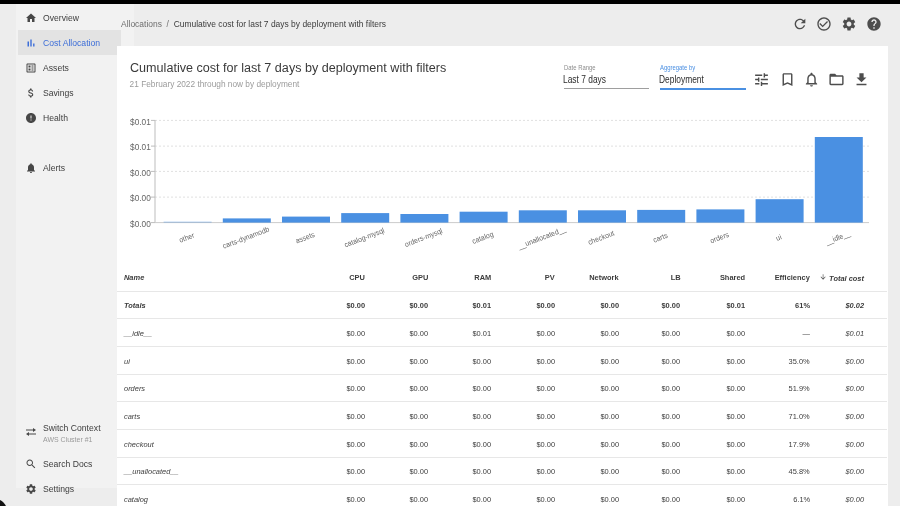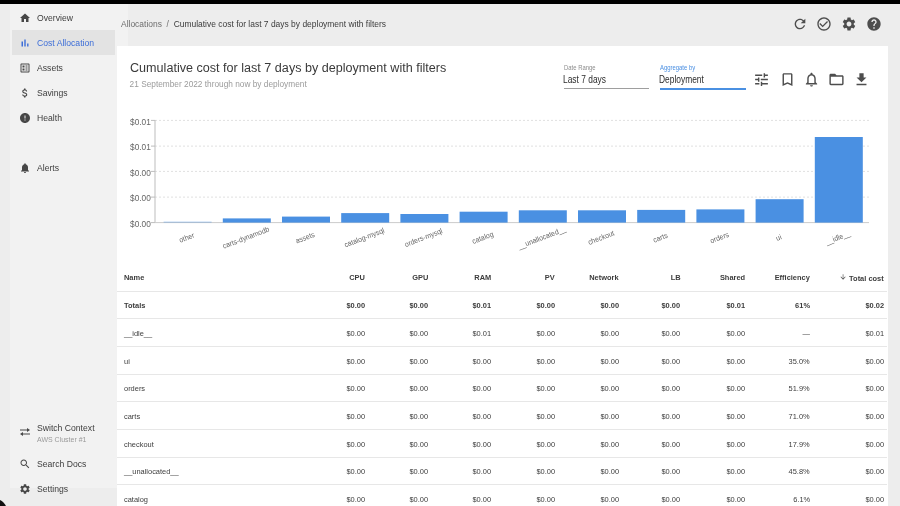--- a/index.html
+++ b/index.html
@@ -1,20 +1,20 @@
 <!DOCTYPE html>
 <html><head>
 <meta charset="utf-8">
 <style>
 * { margin:0; padding:0; box-sizing:border-box; }
 html,body { width:900px; height:506px; overflow:hidden; }
 body { font-family:"Liberation Sans", sans-serif; background:#ededed; position:relative; }
 .abs { position:absolute; }
 #topbar { left:0; top:0; width:900px; height:4px; background:#000; }
-#sidebar { left:10px; top:4px; width:118px; height:484px; background:#f2f2f2; }
+#sidebar { left:16px; top:4px; width:118px; height:484px; background:#f2f2f2; }
 .mitem { position:absolute; left:2px; width:103px; height:25px; }
 .mitem .ic { position:absolute; left:7px; top:50%; transform:translateY(-50%); width:12px; height:12px; }
 .mitem .lb { position:absolute; left:25px; top:calc(50% - 1px); transform:translateY(-50%) scaleX(0.92); transform-origin:0 50%; font-size:9.4px; color:#3d3d3d; white-space:nowrap; }
 .mitem.sel { background:#e3e3e3; }
 .mitem.sel .lb { color:#3d6ed8; }
 svg { display:block; }
 #crumb { left:120.8px; top:18px; font-size:9.5px; color:#6e6e6e; white-space:nowrap; transform:scaleX(0.89); transform-origin:0 50%; }
 #crumb b { color:#3b3b3b; font-weight:400; font-size:9.5px; }
 .topic { position:absolute; top:16px; width:16px; height:16px; }
 #card { left:117px; top:46px; width:771px; height:470px; background:#fff; }
@@ -22,23 +22,23 @@
 #cardsub { left:12.6px; top:33px; font-size:8.3px; color:#9b9b9b; white-space:nowrap; }
 .ctrl-label { position:absolute; font-size:6.8px; color:#8d8d8d; white-space:nowrap; transform:scaleX(0.87); transform-origin:0 50%; }
 .ctrl-value { position:absolute; font-size:10.5px; color:#2b2b2b; white-space:nowrap; transform:scaleX(0.8); transform-origin:0 50%; }
 th span, td span { position:relative; top:1px; }
 .actic { position:absolute; top:25px; width:17px; height:17px; }
 table { position:absolute; left:0; top:216px; width:770px; border-collapse:collapse; table-layout:fixed; font-size:8px; color:#3c3c3c; }
 th,td { border-bottom:1px solid #e7e7e7; text-align:right; padding:0; font-weight:400; white-space:nowrap; }
 th { height:29px; font-weight:700; color:#3c3c3c; }
 td { height:27.7px; }
 th span, td span { display:inline-block; transform:scaleX(0.93); transform-origin:100% 50%; }
-th:first-child, td:first-child { text-align:left; padding-left:6.5px; }
+th:first-child, td:first-child { text-align:left; padding-left:6.5px;font-style:italic; }
 th:first-child span, td:first-child span { transform-origin:0 50%; }
-th:last-child, td:last-child { padding-right:3px; }
+th:last-child, td:last-child { padding-right:23px;font-style:italic; }
 tr.totals td { font-weight:700; }
 </style>
 </head>
 <body>
 <div id="topbar" class="abs"></div>
 <div class="abs" style="left:-17px; top:499px; width:24px; height:24px; border-radius:50%; background:#111; z-index:5;"></div>
 <div id="sidebar" class="abs">
   <div class="mitem" style="top:1px;">
     <svg class="ic" viewBox="0 0 24 24" fill="#474747">
         <path d="M10 20v-6h4v6h5v-8h3L12 3 2 12h3v8z"></path>
@@ -109,21 +109,21 @@
   </svg>
 <svg class="topic" style="left:841px;" viewBox="0 0 24 24" fill="#4d4d4d">
     <path d="M19.14 12.94c.04-.3.06-.61.06-.94 0-.32-.02-.64-.07-.94l2.03-1.58c.18-.14.23-.41.12-.61l-1.92-3.32c-.12-.22-.37-.29-.59-.22l-2.39.96c-.5-.38-1.03-.7-1.62-.94l-.36-2.54c-.04-.24-.24-.41-.48-.41h-3.84c-.24 0-.43.17-.47.41l-.36 2.54c-.59.24-1.13.57-1.62.94l-2.39-.96c-.22-.08-.47 0-.59.22L2.74 8.87c-.12.21-.08.47.12.61l2.03 1.58c-.05.3-.09.63-.09.94s.02.64.07.94l-2.03 1.58c-.18.14-.23.41-.12.61l1.92 3.32c.12.22.37.29.59.22l2.39-.96c.5.38 1.03.7 1.62.94l.36 2.54c.05.24.24.41.48.41h3.84c.24 0 .44-.17.47-.41l.36-2.54c.59-.24 1.13-.56 1.62-.94l2.39.96c.22.08.47 0 .59-.22l1.92-3.32c.12-.22.07-.47-.12-.61l-2.01-1.58zM12 15.6c-1.98 0-3.6-1.62-3.6-3.6s1.62-3.6 3.6-3.6 3.6 1.62 3.6 3.6-1.62 3.6-3.6 3.6z"></path>
   </svg>
 <svg class="topic" style="left:866px;" viewBox="0 0 24 24" fill="#4d4d4d">
     <path d="M12 2C6.48 2 2 6.48 2 12s4.48 10 10 10 10-4.48 10-10S17.52 2 12 2zm1 17h-2v-2h2v2zm2.07-7.75l-.9.92C13.45 12.9 13 13.5 13 15h-2v-.5c0-1.1.45-2.1 1.17-2.83l1.24-1.26c.37-.36.59-.86.59-1.41 0-1.1-.9-2-2-2s-2 .9-2 2H8c0-2.21 1.79-4 4-4s4 1.79 4 4c0 .88-.36 1.68-.93 2.25z"></path>
   </svg>
 
 <div id="card" class="abs">
   <div class="abs" id="cardtitle">Cumulative cost for last 7 days by deployment with filters</div>
-  <div class="abs" id="cardsub">21 September 2022 through now by deployment</div>
+  <div class="abs" id="cardsub">21 February 2022 through now by deployment</div>
 
   <div class="ctrl-label" style="left:447.2px; top:17.5px;">Date Range</div>
   <div class="ctrl-value" style="left:445.7px; top:27px;">Last 7 days</div>
   <div class="abs" style="left:446.5px; top:42px; width:85px; height:1px; background:#9e9e9e;"></div>
   <div class="ctrl-label" style="left:543px; top:17.5px; color:#4a8fe2;">Aggregate by</div>
   <div class="ctrl-value" style="left:541.5px; top:27px;">Deployment</div>
   <div class="abs" style="left:542.5px; top:41.5px; width:86px; height:2px; background:#4a90e2;"></div>
 
   <svg class="actic" style="left:636px;" viewBox="0 0 24 24" fill="#4d4d4d">
       <path d="M3 17v2h6v-2H3zM3 5v2h10V5H3zm10 16v-2h8v-2h-8v-2h-2v6h2zM7 9v2H3v2h4v2h2V9H7zm14 4v-2H11v2h10zm-6-4h2V7h4V5h-4V3h-2v6z"></path>

